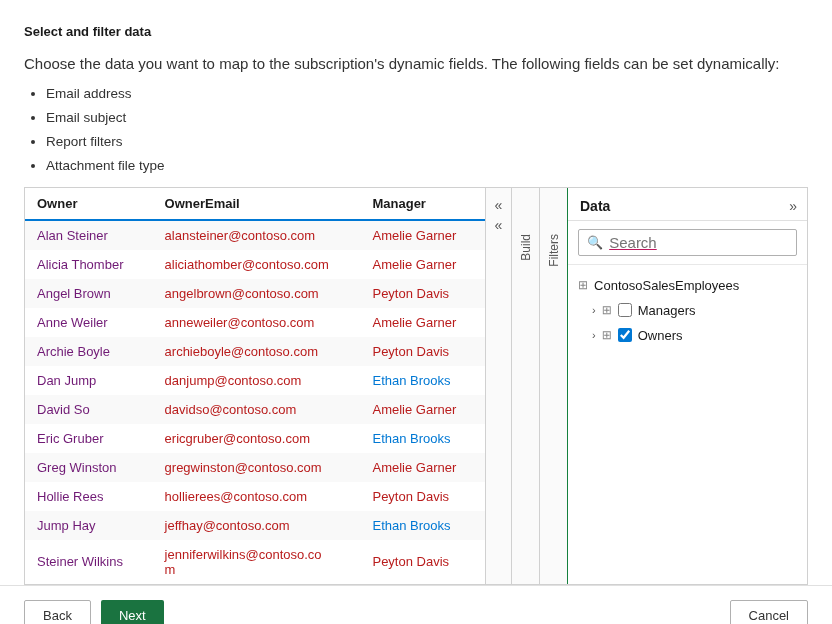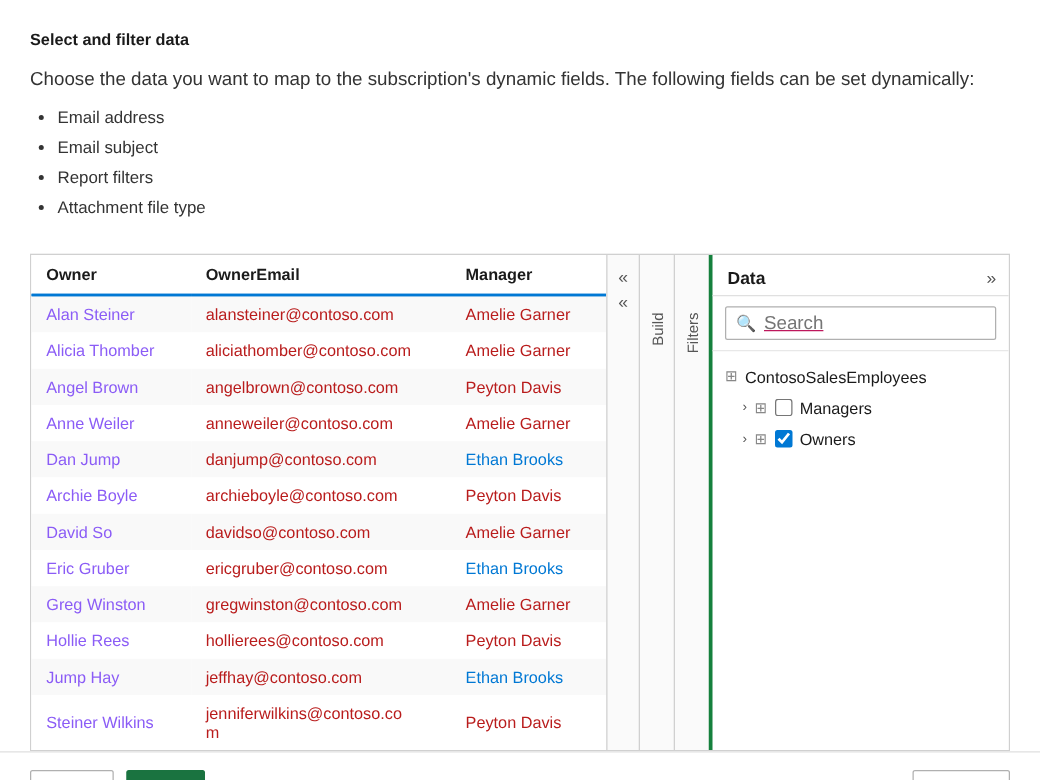--- a/index.html
+++ b/index.html
@@ -27,21 +27,21 @@
     }
     .description {
       font-size: 15px;
       color: #333;
       margin-bottom: 6px;
       line-height: 1.5;
     }
     .dynamic-fields-list {
       list-style: disc;
       padding-left: 22px;
-      margin-bottom: 24px;
+      margin-bottom: 8px;
       font-size: 13.5px;
       color: #333;
       line-height: 1.8;
     }
     .main-content {
       display: flex;
       flex: 1;
       border: 1px solid #d0d0d0;
       background: #f5f5f5;
       overflow: hidden;
@@ -72,21 +72,21 @@
       background: #f9f9f9;
     }
     .data-table tbody tr:nth-child(even) {
       background: #fff;
     }
     .data-table tbody td {
       padding: 7px 12px;
       color: #b91c1c;
     }
     .data-table tbody td.link-cell {
-      color: #8b5cf6;
+      color: #701a75;
       cursor: pointer;
     }
     .build-filters-panel {
       display: flex;
       flex-direction: row;
       background: #f0f0f0;
     }
     .vertical-tab {
       width: 28px;
       display: flex;
@@ -123,21 +123,21 @@
       cursor: pointer;
       color: #555;
       font-size: 14px;
       padding: 2px 4px;
       line-height: 1;
     }
     
     .right-data-panel {
       width: 240px;
       background: #fff;
-      border-left: 3px solid #15803d;
+      border-left: 1px solid #15803d;
       display: flex;
       flex-direction: column;
     }
     .right-data-header {
       display: flex;
       align-items: center;
       justify-content: space-between;
       padding: 10px 10px 6px 12px;
       border-bottom: 1px solid #e0e0e0;
     }
@@ -302,28 +302,28 @@
               <td class="link-cell">Angel Brown</td>
               <td style="white-space: pre-wrap; word-break: break-all; max-width: 180px;">angelbrown@contoso.com</td>
               <td>Peyton Davis</td>
             </tr>
             <tr>
               <td class="link-cell">Anne Weiler</td>
               <td style="white-space: pre-wrap; word-break: break-all; max-width: 180px;">anneweiler@contoso.com</td>
               <td>Amelie Garner</td>
             </tr>
             <tr>
+              <td class="link-cell">Archie Boyle</td>
+              <td style="white-space: pre-wrap; word-break: break-all; max-width: 180px;">archieboyle@contoso.com</td>
+              <td>Peyton Davis</td>
+            </tr>
+            <tr>
               <td class="link-cell">Dan Jump</td>
               <td style="white-space: pre-wrap; word-break: break-all; max-width: 180px;">danjump@contoso.com</td>
               <td style="color: rgb(0, 120, 212);">Ethan Brooks</td>
-            </tr>
-            <tr>
-              <td class="link-cell">Archie Boyle</td>
-              <td style="white-space: pre-wrap; word-break: break-all; max-width: 180px;">archieboyle@contoso.com</td>
-              <td>Peyton Davis</td>
             </tr>
             <tr>
               <td class="link-cell">David So</td>
               <td style="white-space: pre-wrap; word-break: break-all; max-width: 180px;">davidso@contoso.com</td>
               <td>Amelie Garner</td>
             </tr>
             <tr>
               <td class="link-cell">Eric Gruber</td>
               <td style="white-space: pre-wrap; word-break: break-all; max-width: 180px;">ericgruber@contoso.com</td>
               <td style="color: rgb(0, 120, 212);">Ethan Brooks</td>

